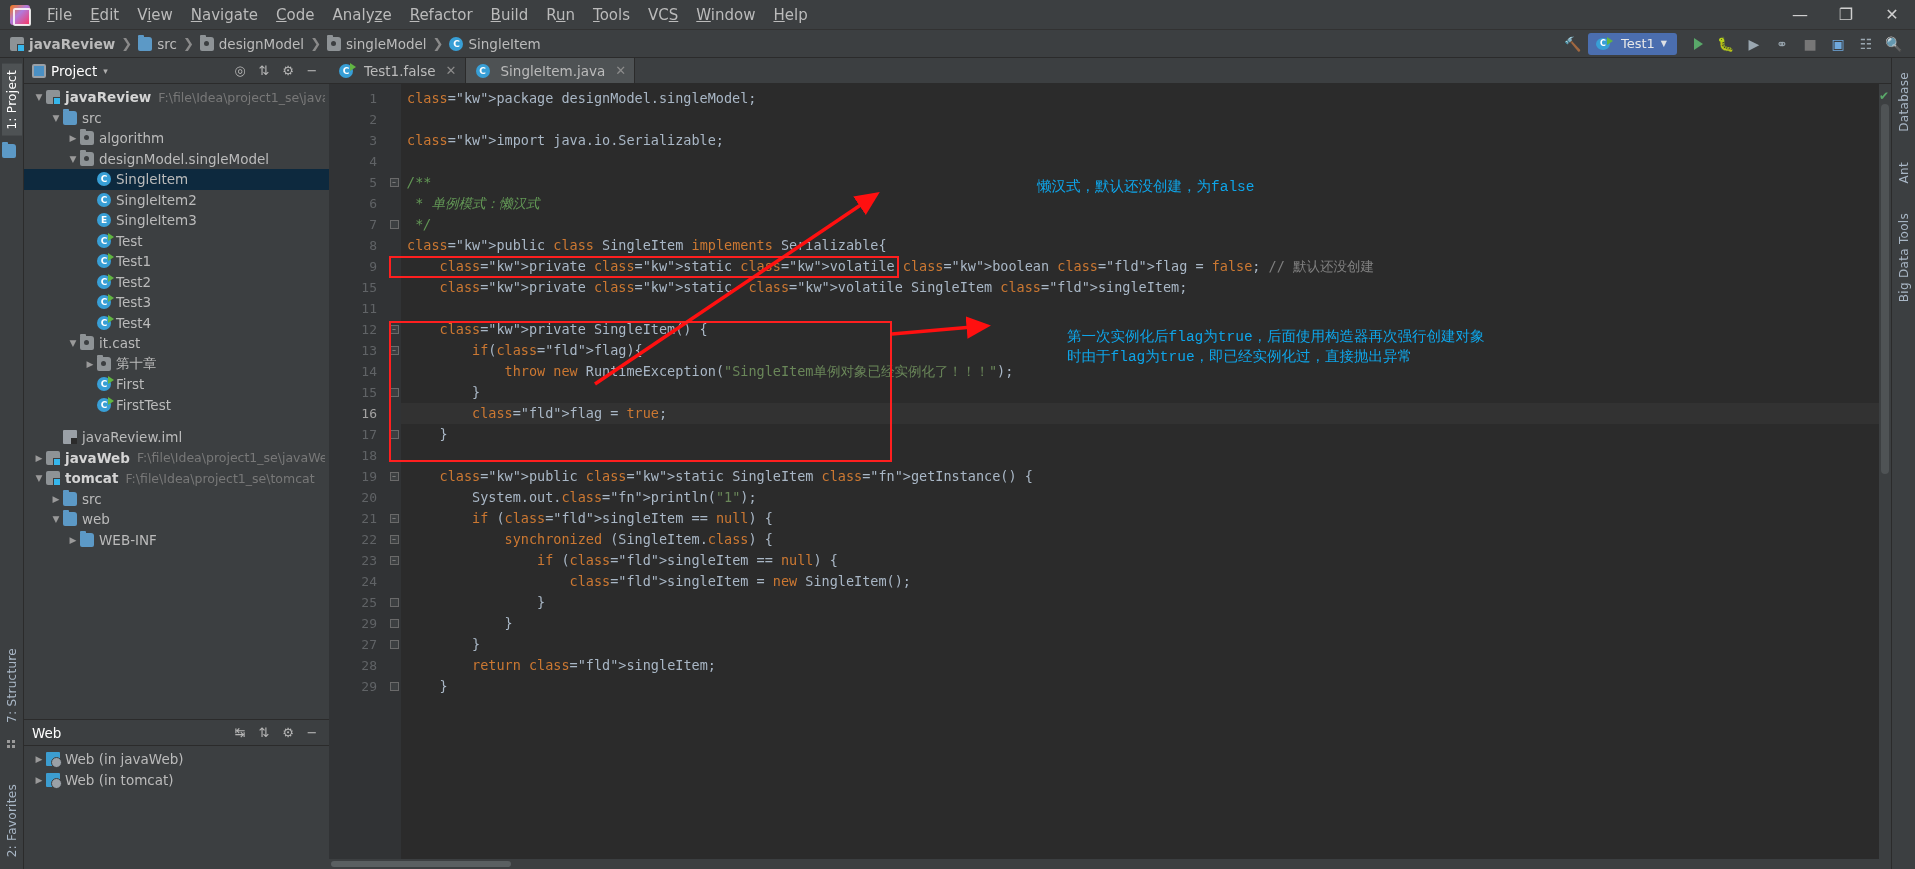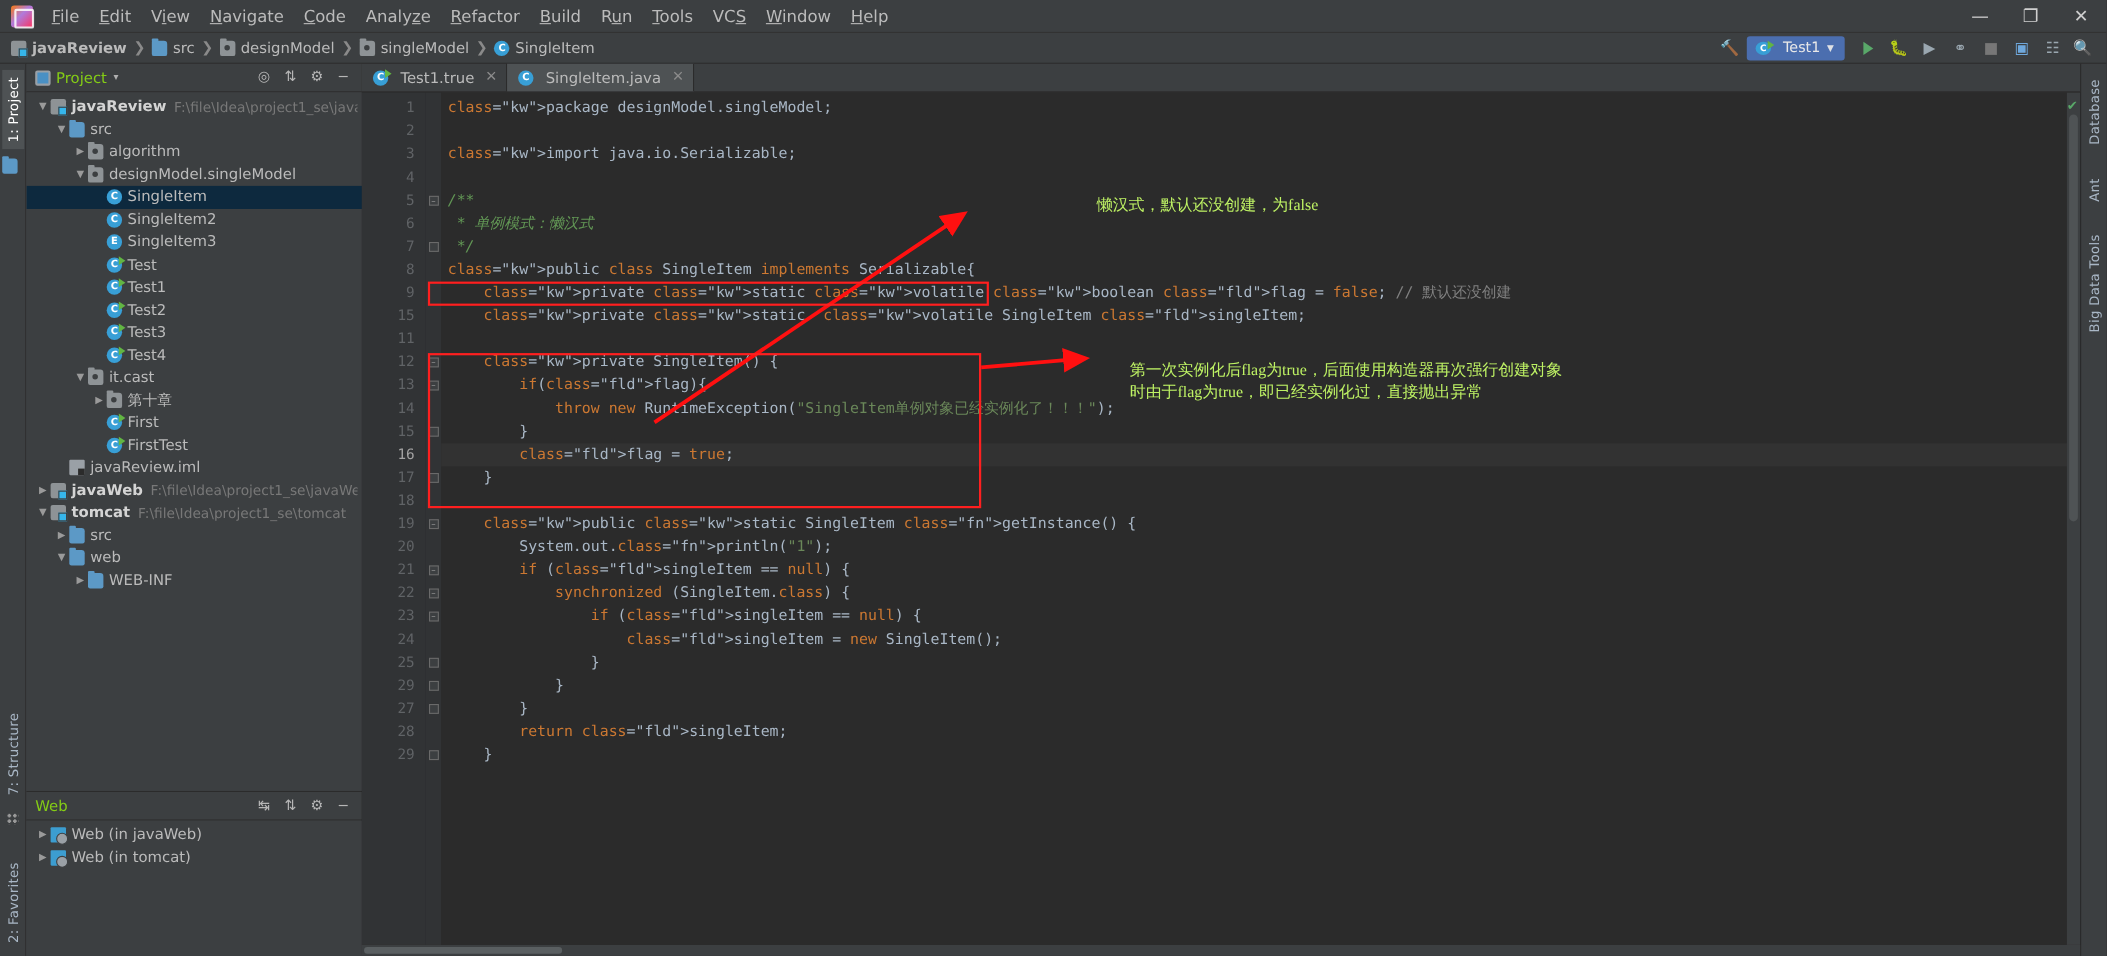--- a/index.html
+++ b/index.html
@@ -97,21 +97,21 @@
     width: 24px; background:#3c3f41; border-left:1px solid #2b2b2b;
     display:flex; flex-direction:column; align-items:center; padding: 8px 0; gap: 18px; flex:0 0 24px;
   }
 
   
   .sidebar { width: 305px; flex:0 0 305px; display:flex; flex-direction:column; background:#3c3f41; }
   .panel-head {
     height: 26px; display:flex; align-items:center; padding:0 6px 0 8px; flex:0 0 26px;
     border-bottom:1px solid #2b2b2b;
   }
-  .panel-title { font-size: 13.5px; color:#84cc16; }
+  .panel-title { font-size: 13.5px; color:#ffffff; }
   .panel-head .caret { margin-left:6px; color:#b0b0b0; font-size:9px; }
   .panel-actions { margin-left:auto; display:flex; align-items:center; gap:2px; }
   .pa {
     width:22px;height:20px;display:flex;align-items:center;justify-content:center;
     color:#b6b6b6;font-size:13px;border-radius:3px;
   }
 
   .tree { flex:1 1 auto; overflow:hidden; background:#3c3f41; padding-top:3px; position: relative;}
   .row { display:flex; align-items:center; height:20.5px; font-size:13.5px; color:#bbbbbb; white-space:nowrap; padding-right:4px;}
   .row.sel { background:#0d293e; }
@@ -152,22 +152,23 @@
   .cline { height:21px; line-height:21px; white-space:pre; padding-left:6px; color:#a9b7c6; }
   .cline.cur { background:#323232; }
   .kw { color:#cc7832; }
   .str { color:#6a8759; }
   .cmt { color:#808080; }
   .doc { color:#629755; font-style:italic; }
 
   
   .ann-box { position:absolute; border:2px solid #ff1f1f; pointer-events:none; }
   .ann-text {
-    position:absolute; color:#bef264; font-size:14.5px; white-space:nowrap;
-    font-family:Liberation Serif, serif;
+    position:absolute; color:#0ea5e9; font-size:14.5px; white-space:nowrap;
+    font-family:Liberation Mono, monospace;
+    margin-left:40px;
   }
   .ann-svg { position:absolute; left:0; top:0; pointer-events:none; }
 
   .scroll-right { width:12px; flex:0 0 12px; background:#3c3f41; position:relative; }
   .scroll-thumb { position:absolute; left:2px; top:4px; width:8px; height:370px; background:#4f5355; border-radius:4px;}
   .mark-ok { position:absolute; right:2px; top:5px; color:#59a869; font-size:12px; }
 
   .hsb { height:10px; background:#3c3f41; position:relative; flex:0 0 10px; }
   .hsb-thumb { position:absolute; left:2px; top:2px; width:180px; height:6px; background:#5a5f61; border-radius:3px; }
   .dotgrid { width:11px;height:11px;
@@ -349,21 +350,21 @@
           <div class="row" style="padding-left: 59px;">
             <span class="arw"></span>
             <span class="ic ic-runclass">C</span>
             <span class="nm">First</span>
           </div>
           <div class="row" style="padding-left: 59px;">
             <span class="arw"></span>
             <span class="ic ic-runclass">C</span>
             <span class="nm">FirstTest</span>
           </div>
-          <div class="row" style="padding-left: 25px;">
+          <div class="row" style="padding-left: 25px; margin-top: 12px;">
             <span class="arw"></span>
             <span class="ic ic-file"></span>
             <span class="nm">javaReview.iml</span>
           </div>
           <div class="row" style="padding-left: 8px;">
             <span class="arw">▶</span>
             <span class="ic ic-module"></span>
             <span class="nm b">javaWeb</span>
             <span class="path">F:\file\Idea\project1_se\javaWeb</span>
           </div>
@@ -412,21 +413,21 @@
               <span class="nm">Web (in tomcat)</span>
             </div>
           </div>
       </div>
     </div>
 
     <div class="editor-area">
       <div class="tabs" id="editor-tabs">
           <div class="tab">
             <span class="ic ic-runclass">C</span>
-            <span>Test1.true</span>
+            <span>Test1.false</span>
             <span class="x">✕</span>
           </div>
           <div class="tab active">
             <span class="ic ic-class">C</span>
             <span>SingleItem.java</span>
             <span class="x">✕</span>
           </div>
         </div>
       <div class="code-wrap">
         <div class="gutter" id="gutter">

